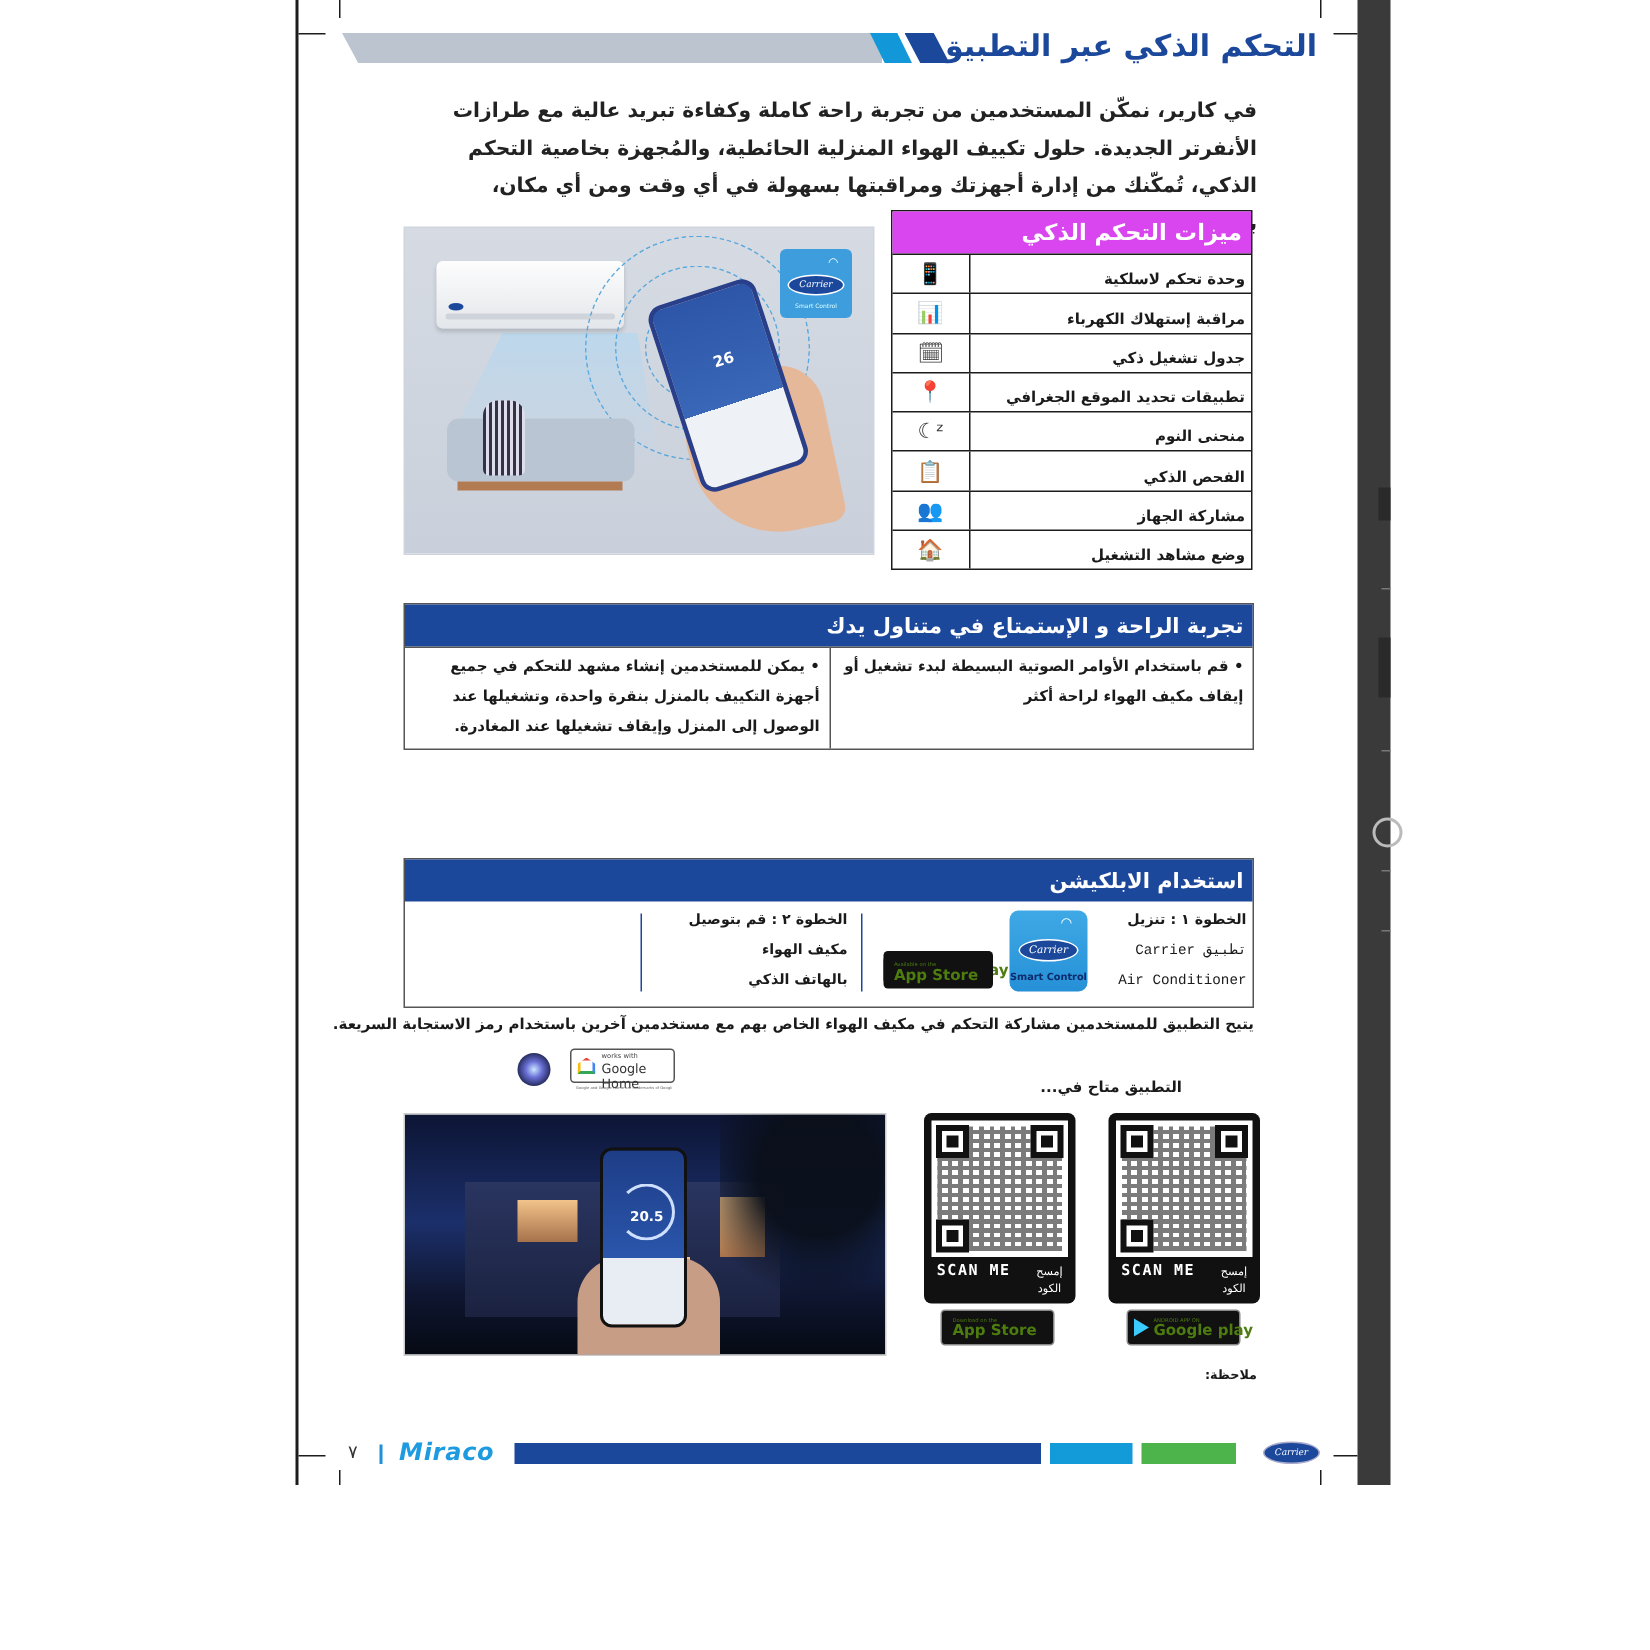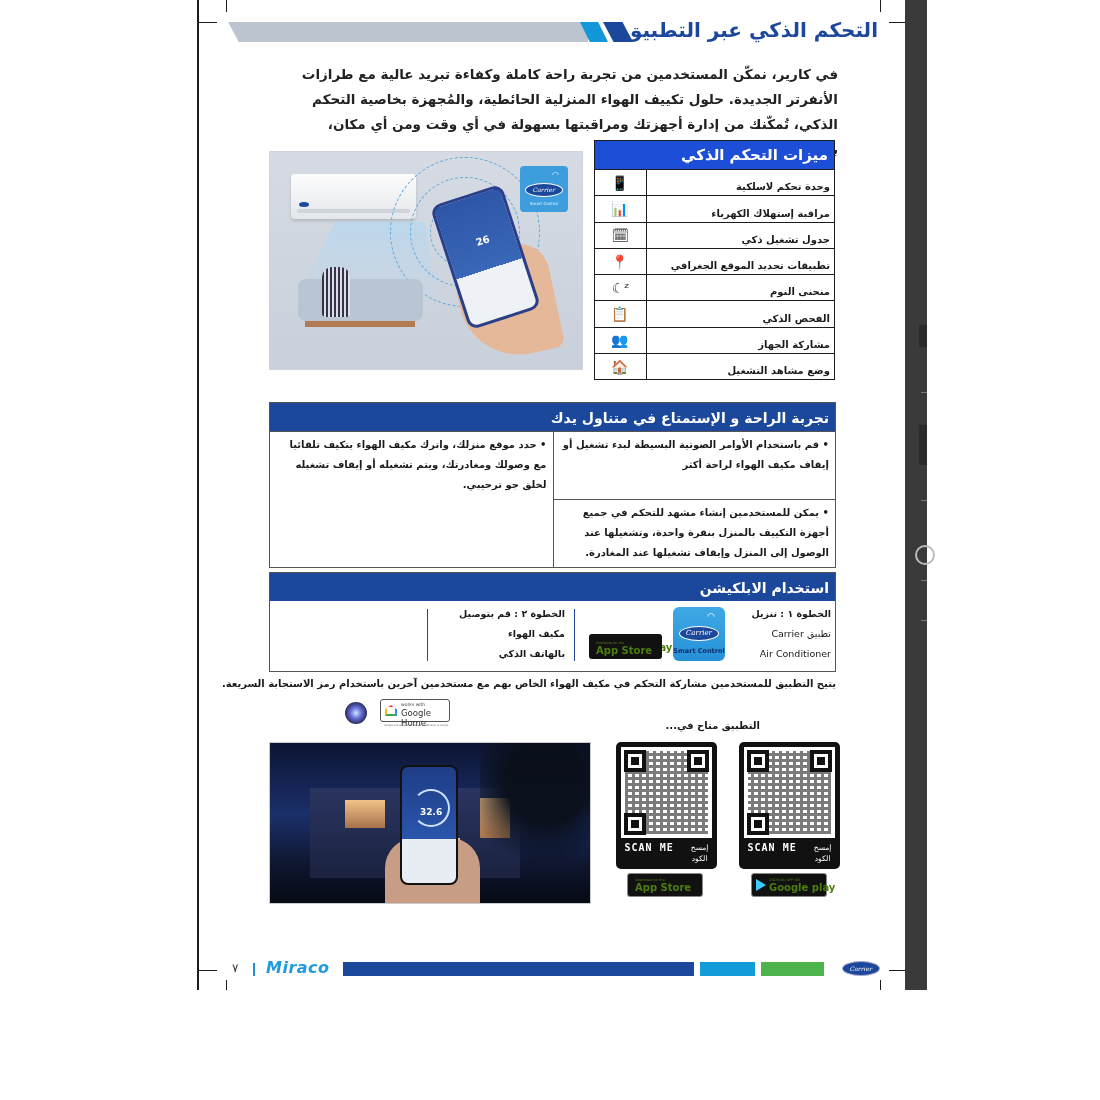--- a/index.html
+++ b/index.html
@@ -36,42 +36,42 @@
   .phone { position: absolute; left: 178px; top: 40px; width: 75px; height: 130px; background: linear-gradient(180deg, #2d56a8, #3a67b7 60%, #eef2f7 60%); border: 3px solid #2a3f8a; border-radius: 10px; transform: rotate(-18deg); }
   .phone-temp { position: absolute; left: 30px; top: 40px; color: #fff; font-size: 10px; font-weight: bold; }
   .hand { position: absolute; left: 190px; top: 95px; width: 95px; height: 110px; background: #e6b89a; border-radius: 40px 30px 10px 60px; transform: rotate(-12deg); }
   .carrier-badge { position: absolute; left: 250px; top: 14px; width: 48px; height: 46px; background: #3d9ddd; border-radius: 4px; }
   .carrier-badge .oval { position: absolute; left: 5px; top: 17px; width: 38px; height: 14px; background: #1c489c; border: 1px solid #fff; border-radius: 50%; color: #fff; font-size: 6px; font-style: italic; font-family: "DejaVu Serif", serif; text-align: center; line-height: 12px; }
   .carrier-badge .wifi { position: absolute; left: 32px; top: 4px; color: #fff; font-size: 8px; }
   .carrier-badge .sub { position: absolute; left: 0; right: 0; top: 35px; color: #dff; font-size: 4px; text-align: center; }
 
   
   .feat { left: 594px; top: 140px; width: 241px; border: 1px solid #1c1c1c; }
-  .feat-head { background: #1d4ed8; color: #fff; font-size: 15px; font-weight: bold; height: 28px; line-height: 28px; padding-right: 6px; }
+  .feat-head { background: #d946ef; color: #fff; font-size: 15px; font-weight: bold; height: 28px; line-height: 28px; padding-right: 6px; }
   .feat-row { display: flex; flex-direction: row-reverse; height: 26.3px; border-top: 1px solid #1c1c1c; }
   .feat-label { flex: 1; font-size: 10px; font-weight: bold; padding-right: 4px; display: flex; align-items: flex-end; justify-content: flex-start; padding-bottom: 3px; direction: rtl; }
   .feat-icon { width: 52px; border-left: none; border-right: 1px solid #1c1c1c; display: flex; align-items: center; justify-content: center; font-size: 14px; color: #333; order: 2; }
   .feat-row .feat-icon { border-right: none; border-left: none; }
   .feat-row { position: relative; }
   .feat-row .feat-icon { position: absolute; left: 0; top: 0; bottom: 0; border-right: 1px solid #1c1c1c; }
   .feat-row .feat-label { margin-left: 52px; }
 
   
   .comfort { left: 269px; top: 402px; width: 567px; border: 1px solid #555; }
   .sect-head { background: #1c489c; color: #fff; font-size: 14px; font-weight: bold; height: 28px; line-height: 30px; padding-right: 6px; }
   .comfort-grid { display: grid; grid-template-columns: 1fr 1fr; direction: rtl; }
   .comfort-cell { font-size: 10px; font-weight: bold; line-height: 20px; padding: 3px 6px 4px 6px; border-top: 1px solid #555; text-align: right; direction: rtl; }
   .comfort-cell:nth-child(odd) { border-left: 1px solid #555; }
 
   
   .usage { left: 269px; top: 572px; width: 567px; height: 100px; border: 1px solid #555; }
   .usage-body { position: relative; height: 71px; }
   .step { position: absolute; font-size: 9.5px; font-weight: bold; line-height: 20px; direction: rtl; text-align: right; }
   .step1 { right: 4px; top: 3px; width: 90px; }
-  .step1 .en { font-weight: normal; font-size: 9.5px; }
+  .step1 .en { font-weight: normal; font-size: 9.5px; font-family: Liberation Mono, monospace; }
   .step2 { right: 270px; top: 3px; width: 110px; }
   .step3 { right: 416px; top: 3px; width: 145px; }
   .vdiv { position: absolute; top: 8px; width: 1px; height: 52px; background: #1c489c; }
   .app-tile { position: absolute; left: 403px; top: 6px; width: 52px; height: 54px; background: linear-gradient(180deg, #3fa9e6, #2590d6); border-radius: 6px; }
   .app-tile .oval { position: absolute; left: 6px; top: 19px; width: 40px; height: 15px; background: #1c489c; border: 1px solid #fff; border-radius: 50%; color: #fff; font-size: 7px; font-style: italic; font-family: "DejaVu Serif", serif; text-align: center; line-height: 13px; }
   .app-tile .wifi { position: absolute; left: 34px; top: 4px; color: #fff; font-size: 9px; }
   .app-tile .sub { position: absolute; left: 0; right: 0; top: 40px; color: #0e2a6a; font-size: 6.5px; font-weight: bold; text-align: center; }
   .store-badge { position: absolute; background: #111; color: #4d7c0f; border-radius: 3px; display: flex; align-items: center; gap: 3px; padding: 0 4px; }
   .store-badge .glyph { font-size: 12px; }
   .store-badge .txt { font-size: 10px; font-weight: bold; white-space: nowrap; }
@@ -80,21 +80,21 @@
   .badge-gp { left: 319px; top: 33px; width: 73px; height: 22px; }
   .badge-as { left: 319px; top: 64px; width: 73px; height: 22px; }
 
   .share { right: 264px; top: 678px; font-size: 10px; font-weight: bold; white-space: nowrap; }
   .siri { left: 345px; top: 702px; width: 22px; height: 22px; border-radius: 50%; background: radial-gradient(circle at 50% 50%, #c9e8ff 0%, #6a6fd6 35%, #1e2550 75%); }
   .ghome { left: 380px; top: 699px; width: 70px; height: 23px; border: 1px solid #555; border-radius: 3px; background: #fff; }
   .ghome .house { position: absolute; left: 4px; top: 5px; width: 12px; height: 11px; border: 2px solid #ea4335; border-bottom-color: #34a853; border-left-color: #fbbc05; border-right-color: #4285f4; clip-path: polygon(50% 0, 100% 40%, 100% 100%, 0 100%, 0 40%); }
   .ghome .small { position: absolute; left: 20px; top: 2px; font-size: 4.5px; color: #444; }
   .ghome .big { position: absolute; left: 20px; top: 8px; font-size: 8.5px; color: #333; }
   .ghome-fine { left: 384px; top: 724px; width: 64px; font-size: 2.5px; color: #666; white-space: nowrap; overflow: hidden; }
-  .avail { right: 340px; top: 720px; font-size: 10px; font-weight: bold; white-space: nowrap; }
+  .avail { right: 312px; top: 720px; font-size: 10px; font-weight: bold; white-space: nowrap; }
 
   
   .night { left: 269px; top: 742px; width: 322px; height: 162px; overflow: hidden; border: 1px solid #ccc; background: linear-gradient(180deg, #0d1534 0%, #1b2f6a 45%, #0f1630 75%, #060a14 100%); }
   .house-body { position: absolute; left: 40px; top: 45px; width: 210px; height: 90px; background: linear-gradient(180deg, #2a3560, #1b2240); }
   .window { position: absolute; background: linear-gradient(180deg, #f2c38a, #a6724b); }
   .night-phone { position: absolute; left: 130px; top: 22px; width: 58px; height: 120px; background: linear-gradient(180deg, #1e3d86 0%, #2a56ac 62%, #e8ecf3 62%); border: 2px solid #111; border-radius: 8px; }
   .night-phone .t { position: absolute; left: 18px; top: 40px; font-size: 9px; color: #fff; font-weight: bold; }
   .night-ring { position: absolute; left: 10px; top: 22px; width: 38px; height: 38px; border: 2px solid #cfe0ff; border-radius: 50%; border-left-color: transparent; }
   .night-hand { position: absolute; left: 115px; top: 95px; width: 95px; height: 70px; background: #c79e85; border-radius: 30px 30px 0 0; }
   .tree { position: absolute; right: 0; top: 0; width: 110px; height: 160px; background: radial-gradient(circle at 60% 25%, rgba(10,15,25,0.95) 30%, rgba(10,15,25,0) 60%); }
@@ -215,21 +215,20 @@
   <div class="feat-row">
       <span class="feat-icon">🏠</span>
       <span class="feat-label">وضع مشاهد التشغيل</span>
     </div>
 </div>
 
 <div class="abs comfort">
   <div class="sect-head rtl">تجربة الراحة و الإستمتاع في متناول يدك</div>
   <div class="comfort-grid">
     <div class="comfort-cell">• قم باستخدام الأوامر الصوتية البسيطة لبدء تشغيل أو إيقاف مكيف الهواء لراحة أكثر</div>
-    <div class="comfort-cell">• حدد موقع منزلك، واترك مكيف الهواء يتكيف تلقائيا مع وصولك ومغادرتك، ويتم تشغيله أو إيقاف تشغيله لخلق جو ترحيبي.</div>
     <div class="comfort-cell">• يمكن للمستخدمين إنشاء مشهد للتحكم في جميع أجهزة التكييف بالمنزل بنقرة واحدة، وتشغيلها عند الوصول إلى المنزل وإيقاف تشغيلها عند المغادرة.</div>
   </div>
 </div>
 
 <div class="abs usage">
   <div class="sect-head rtl">استخدام الابلكيشن</div>
   <div class="usage-body">
     <div class="step step1">
       <div>الخطوة ١ : تنزيل</div>
       <div class="en">تطبيق Carrier</div>
@@ -272,21 +271,21 @@
 <div class="abs night">
   <div class="house-body">
     <div class="window" style="left:35px;top:12px;width:40px;height:28px"></div>
     <div class="window" style="left:110px;top:50px;width:40px;height:35px"></div>
     <div class="window" style="left:170px;top:10px;width:30px;height:40px"></div>
   </div>
   <div class="tree"></div>
   <div class="night-hand"></div>
   <div class="night-phone">
     <div class="night-ring"></div>
-    <span class="t">32.6</span>
+    <span class="t">20.5</span>
   </div>
 </div>
 
 <div class="qr-card qr1">
   <div class="qr-inner">
     <div class="qr-grid"></div>
     <div class="qr-finder" style="left:3px;top:3px"></div>
     <div class="qr-finder" style="right:3px;top:3px"></div>
     <div class="qr-finder" style="left:3px;bottom:3px"></div>
   </div>
@@ -316,20 +315,21 @@
 <div class="store-badge abs badge-as2">
   <span class="glyph"></span>
   <span class="txt"><span class="small">Download on the</span><span>App Store</span></span>
 </div>
 <div class="store-badge abs badge-gp2">
   <span class="gp-tri"></span>
   <span class="txt"><span class="small">ANDROID APP ON</span><span>Google play</span></span>
 </div>
 
 <div class="abs notes rtl">
+  <div>ملاحظة:</div>
 </div>
 
 <div class="abs pgnum">٧</div>
 <div class="abs pgsep"></div>
 <div class="abs brand">Miraco</div>
 <div class="abs bar-navy"></div>
 <div class="abs bar-cyan"></div>
 <div class="abs bar-green"></div>
 <div class="abs carrier-logo">Carrier</div>
 

